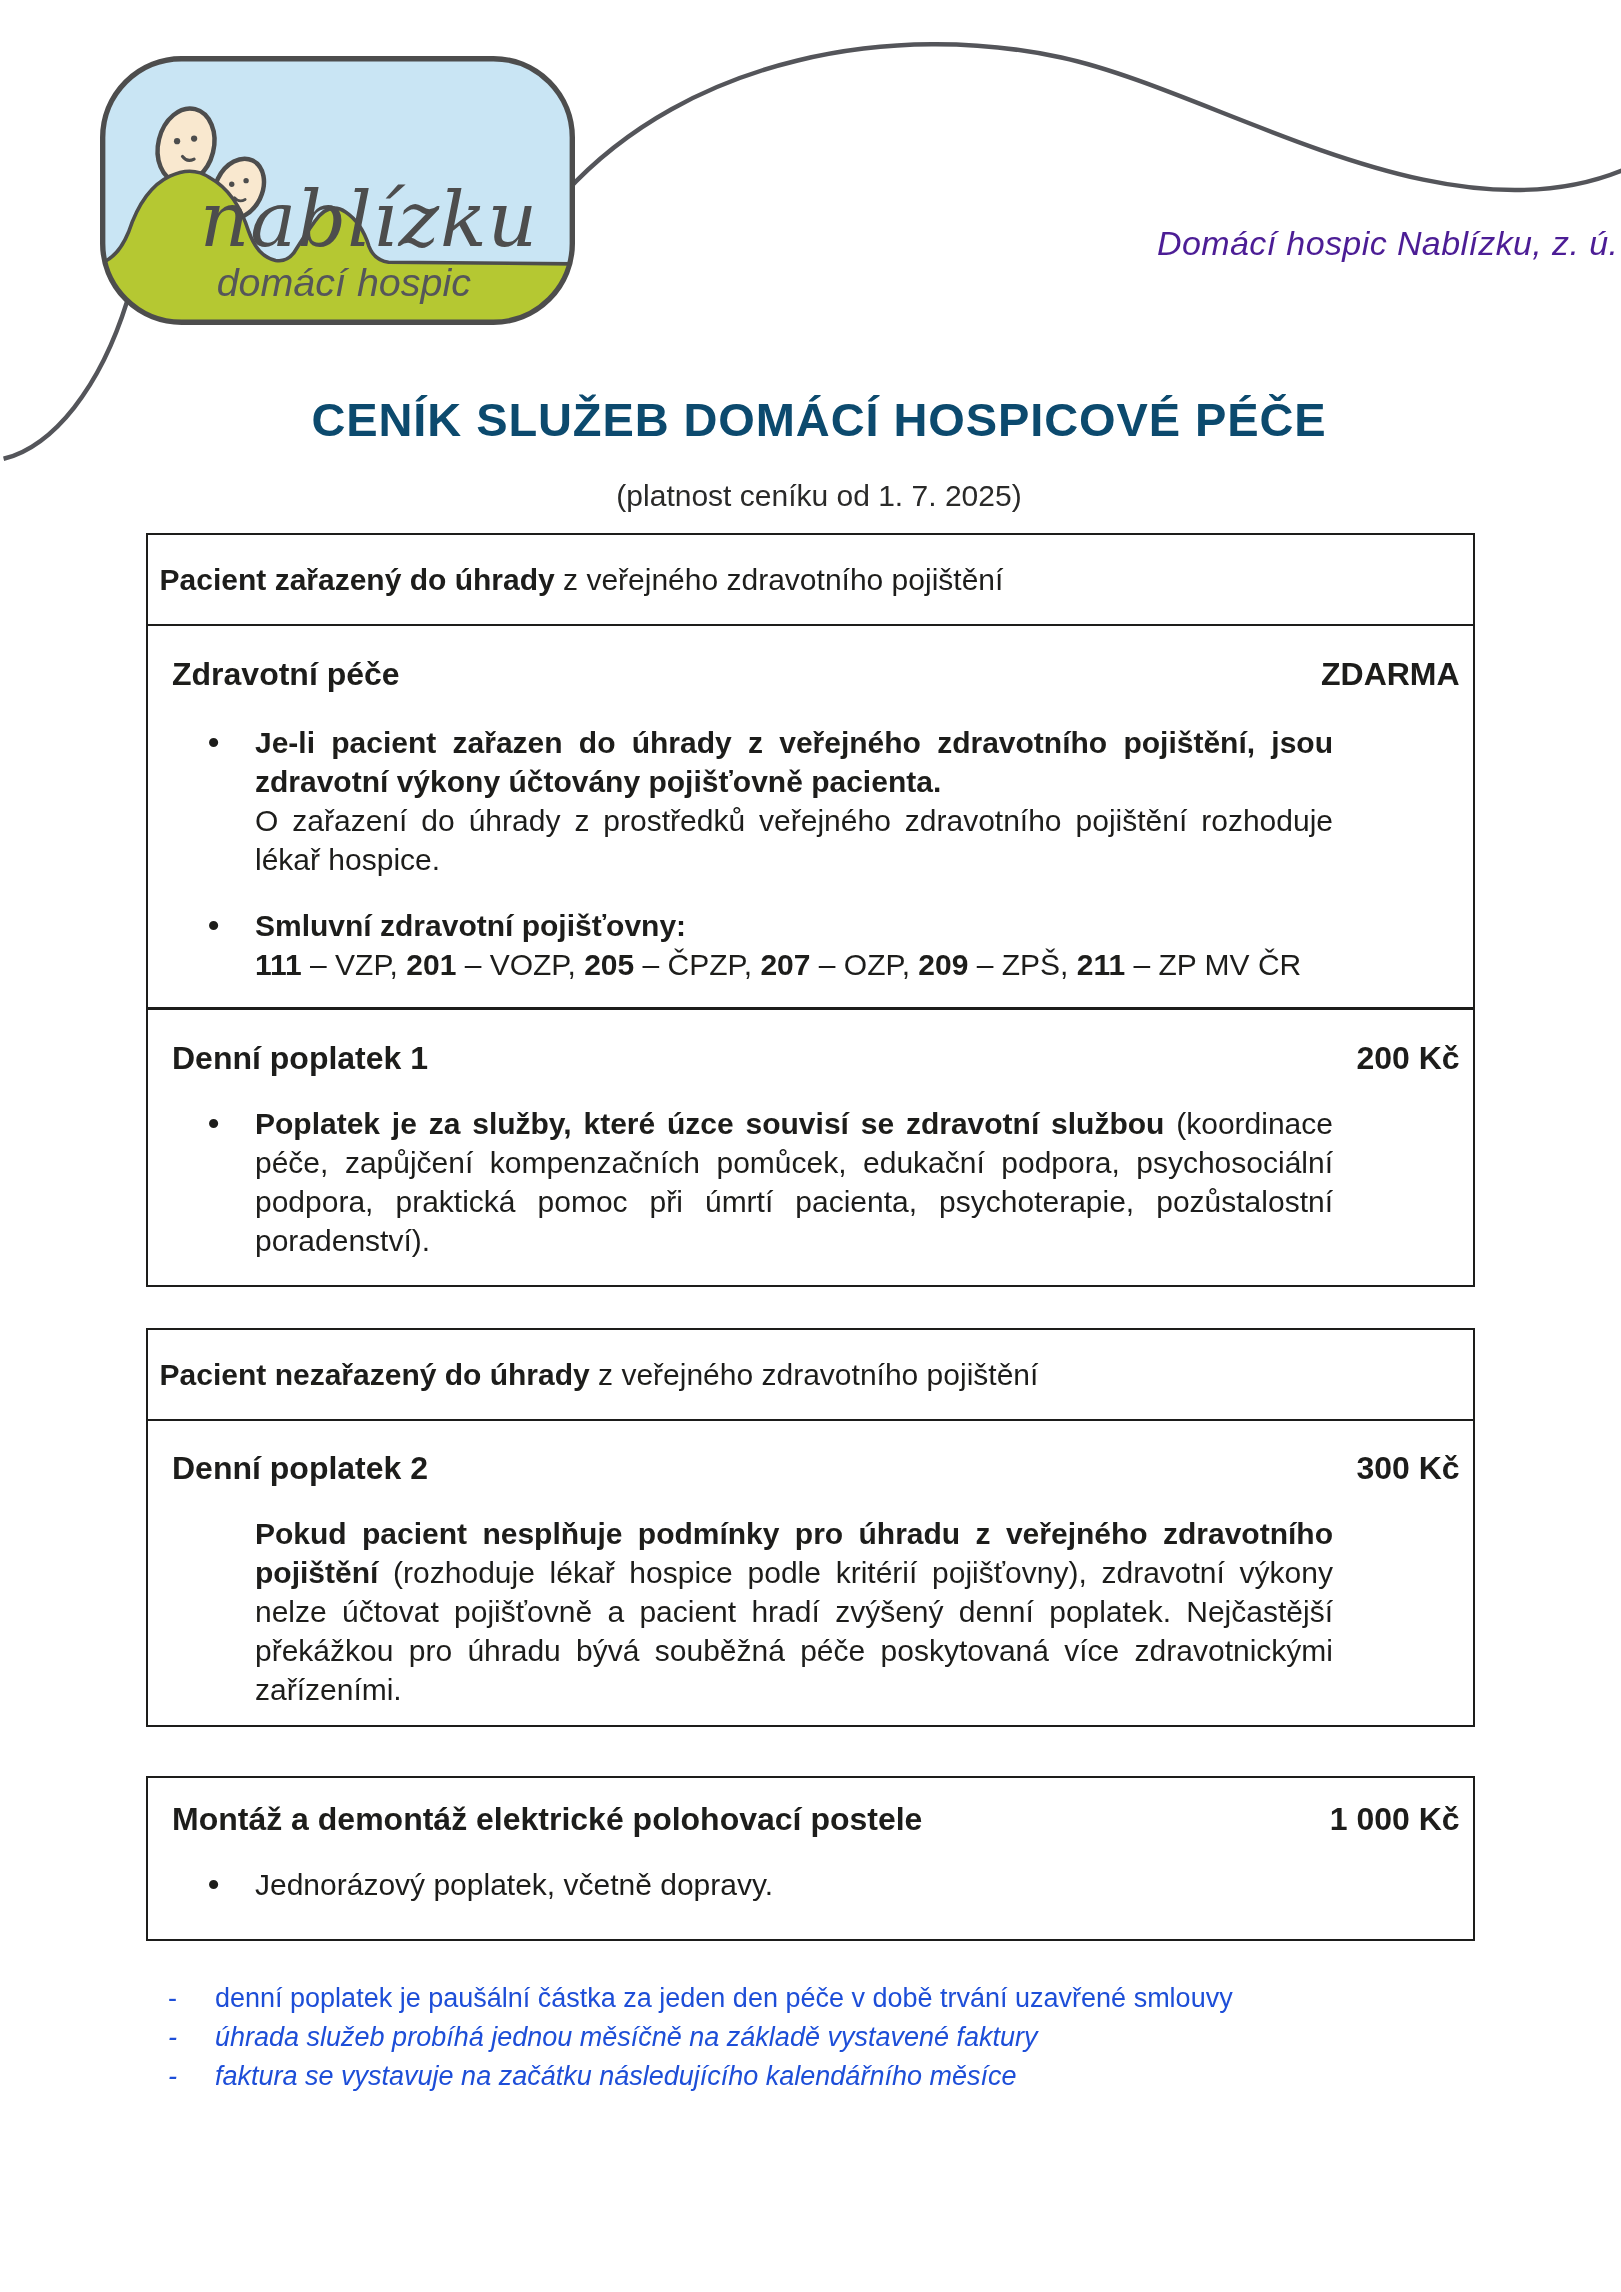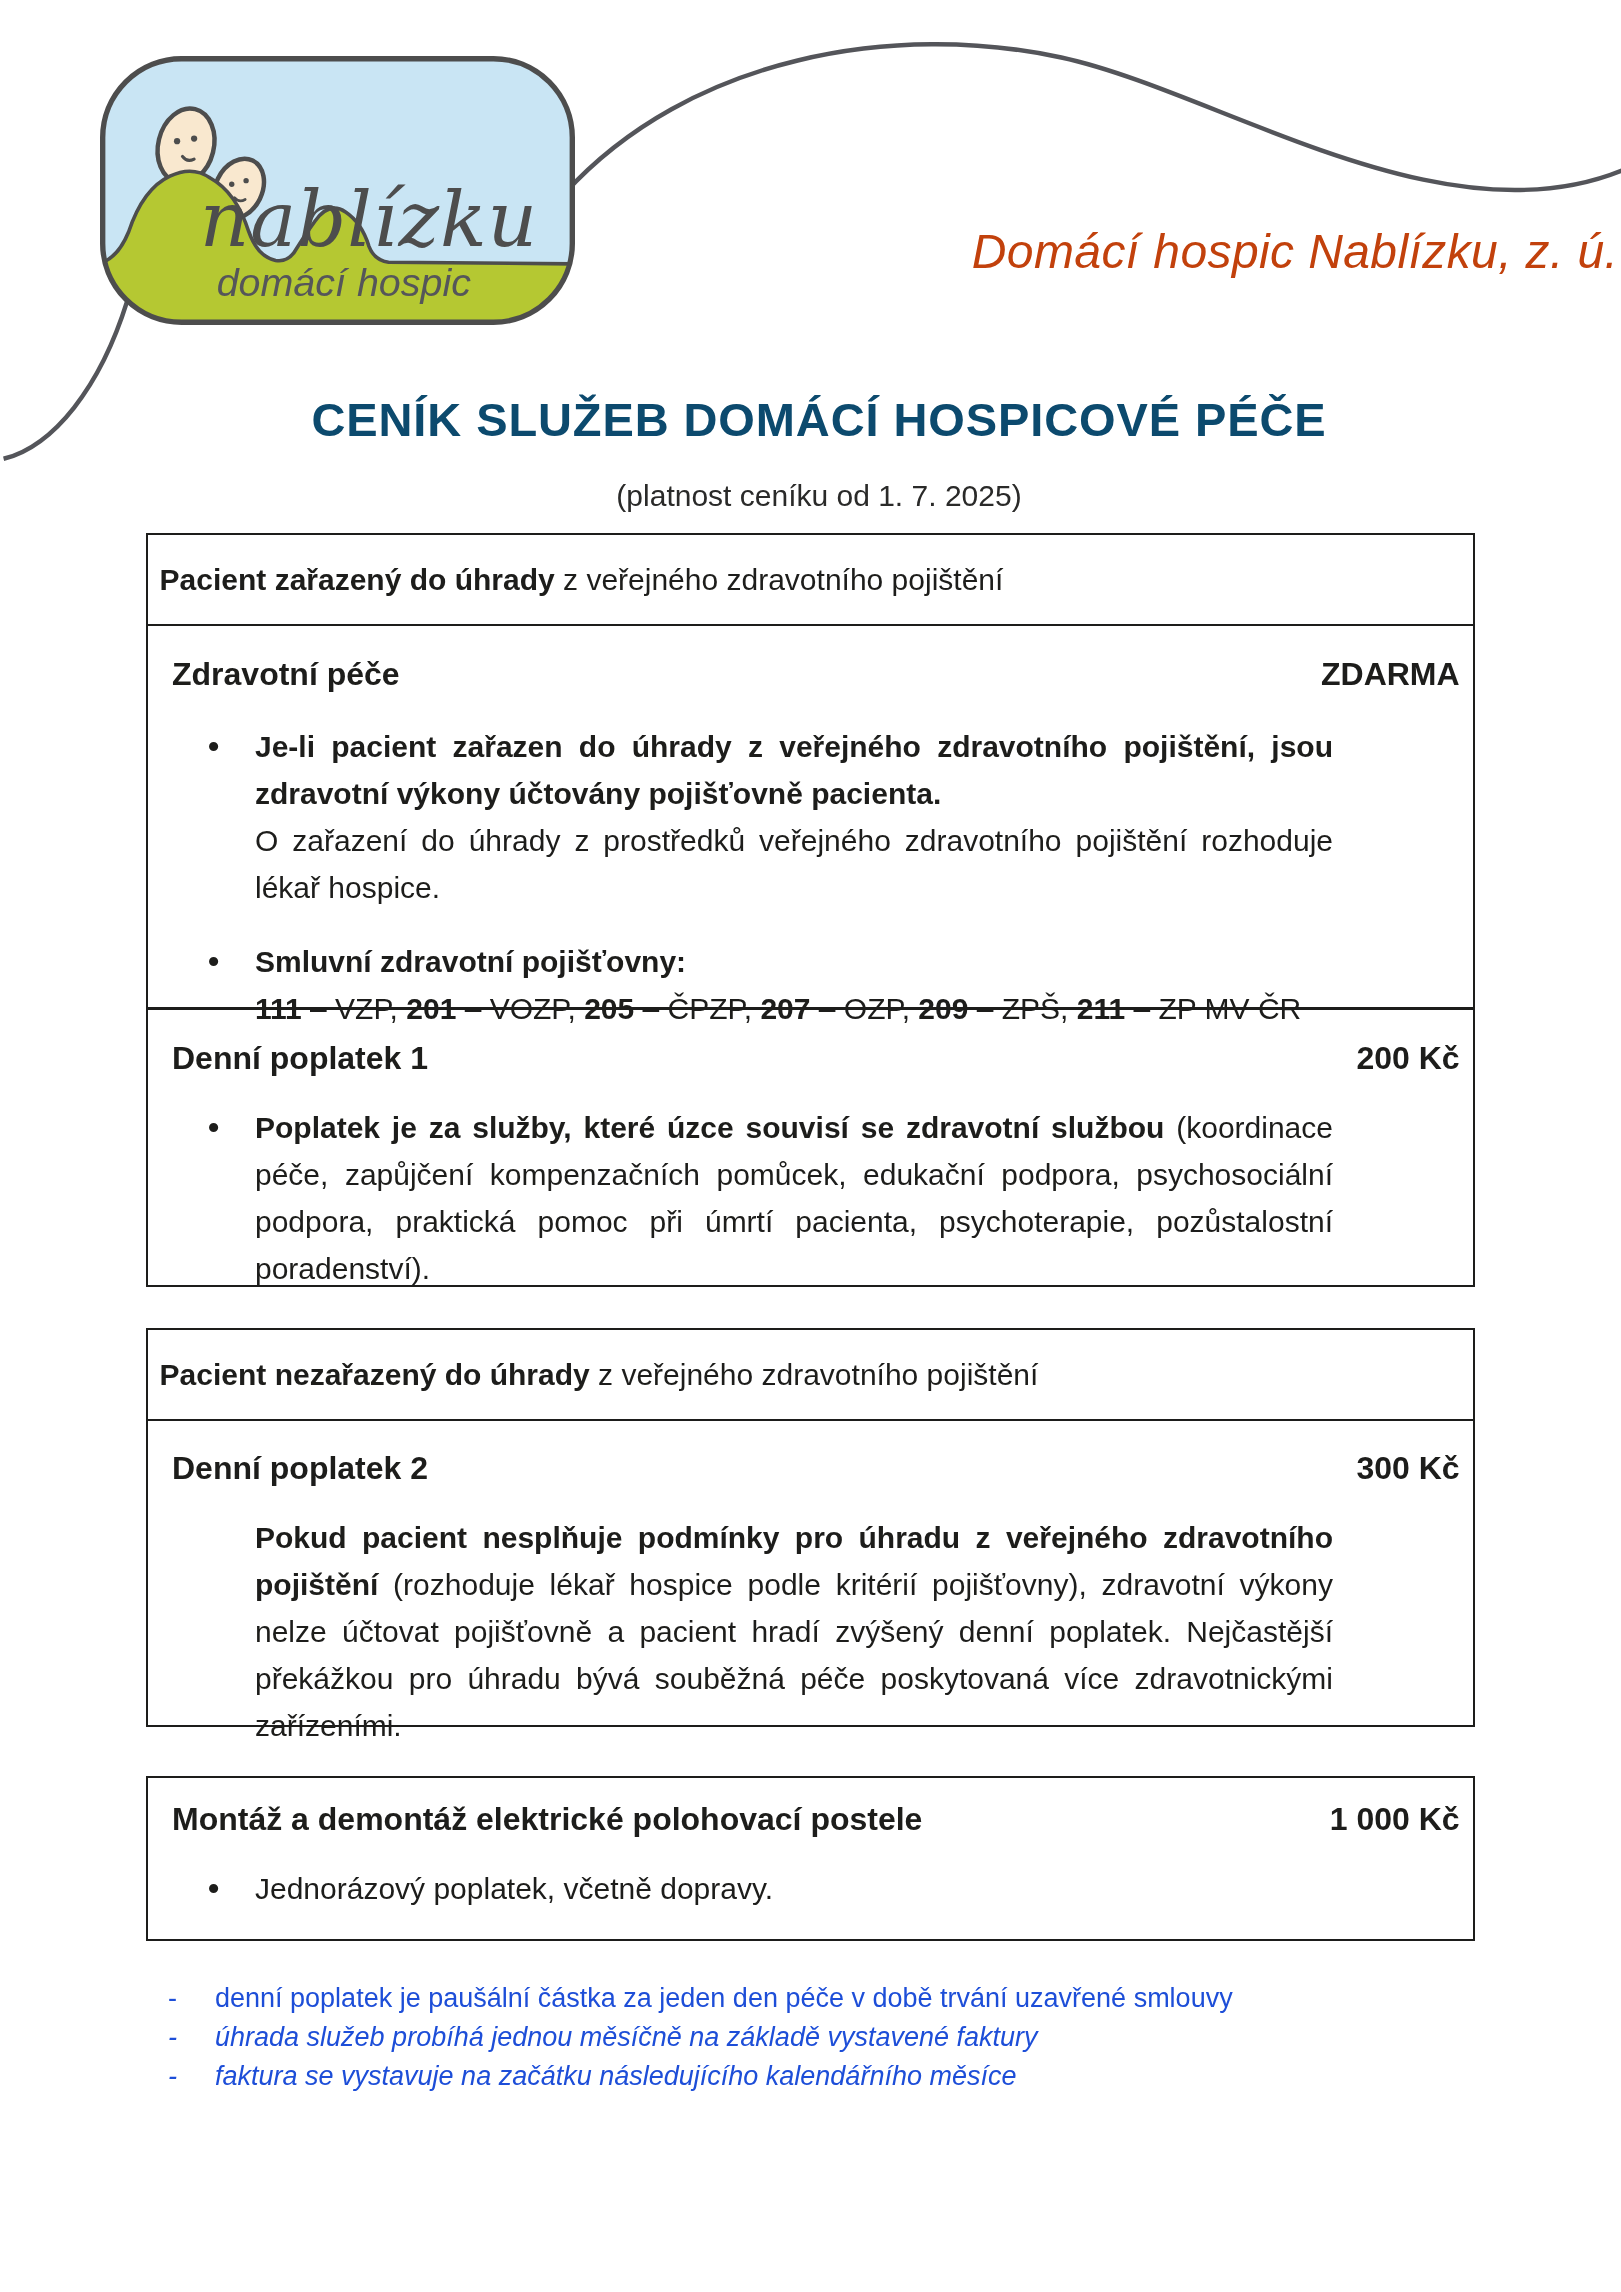--- a/index.html
+++ b/index.html
@@ -4,22 +4,22 @@
 <style>
   html,body { margin:0; padding:0; background:#ffffff; }
   .page {
     position:relative; width:1622px; height:2293px; background:#ffffff;
     font-family:"Liberation Sans", sans-serif; color:#1d1d1b; overflow:hidden;padding-left:16px;
   }
   
   .swoosh { position:absolute; left:0; top:0; width:1622px; height:502px; }
   .logo   { position:absolute; left:100px; top:56px; width:475px; height:269px; }
   .orgname{
-    position:absolute; top:224px; right:19.7px; font-size:48px; font-style:italic;
-    color:#c2410c; letter-spacing:0.4px; white-space:nowrap;
+    position:absolute; top:224px; right:19.7px; font-size:34px; font-style:italic;
+    color:#4c1d95; letter-spacing:0.4px; white-space:nowrap;
   }
   
   .title {
     position:absolute; top:392px; left:0; width:100%; margin:0; text-align:center;
     font-size:47px; font-weight:700; letter-spacing:0.9px; color:#0c4a6e;
   }
   .subtitle {
     position:absolute; top:479px; left:0; width:100%; text-align:center;
     font-size:30px; color:#2a2a29;
   }
@@ -39,21 +39,21 @@
   .sect { position:relative; }
   .sectA { height:381px; }
   .sectB { border-top:3.6px solid #1d1d1b; }
   .row {
     display:flex; justify-content:space-between; align-items:baseline;
     font-size:32px; font-weight:700; padding:30px 13.4px 0 24px;
   }
   .box2 .row { padding-top:29px; }
   .box3 .row { padding-top:23px; }
   .para {
-    font-size:30px; line-height:47px; text-align:justify;
+    font-size:30px; line-height:39px; text-align:justify;
     margin:27px 140px 0 107px; position:relative;
   }
   .para.first { margin-top:30px; }
   .bullet::before {
     content:"\2022"; position:absolute; left:-47px; top:0;
     font-size:32px; font-weight:700;
   }
   .nb::before { content:""; }
   
   .notes { position:absolute; left:146px; top:1979px; width:1329px; }

